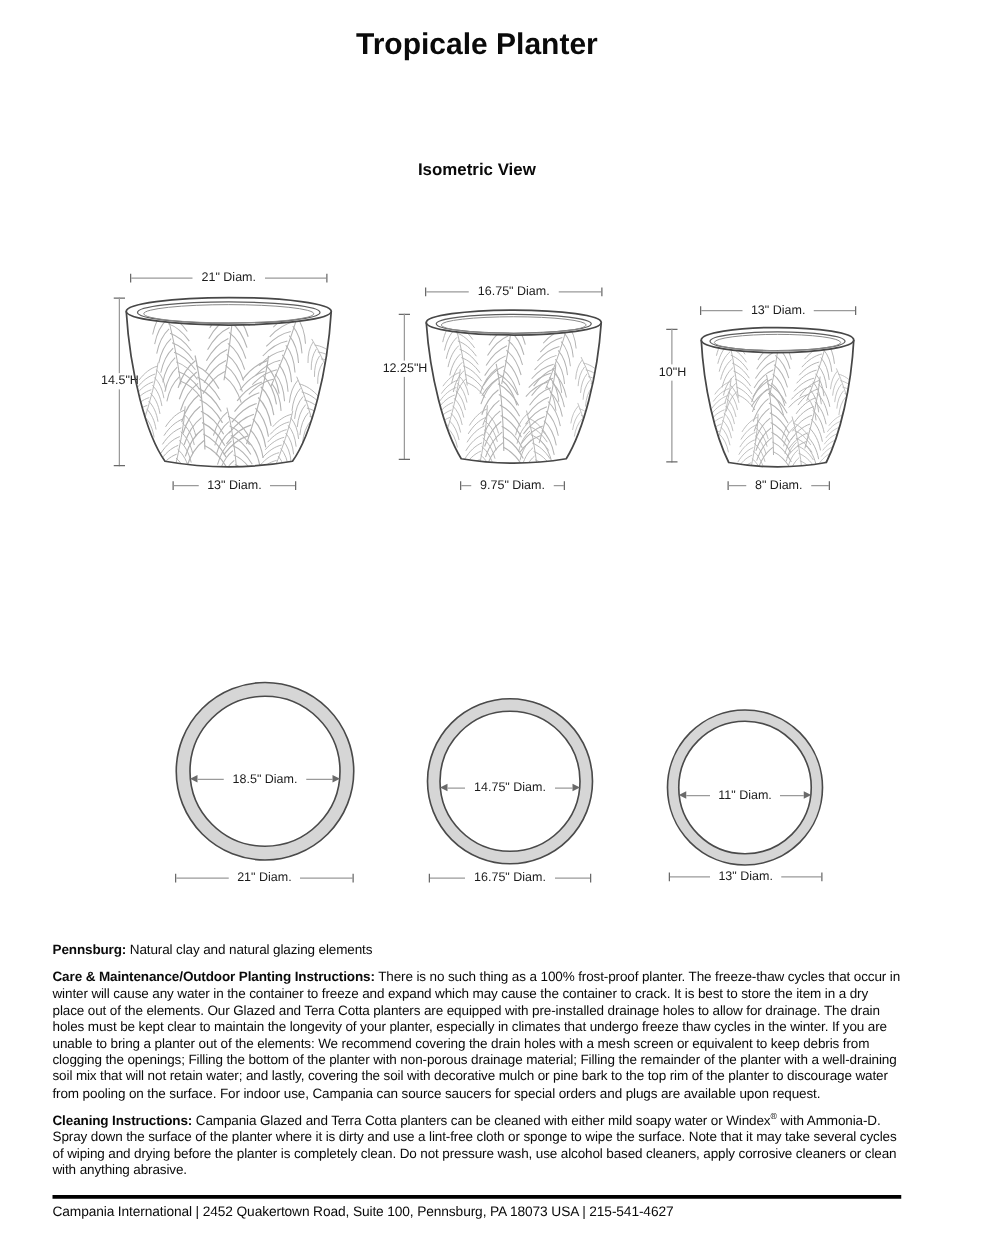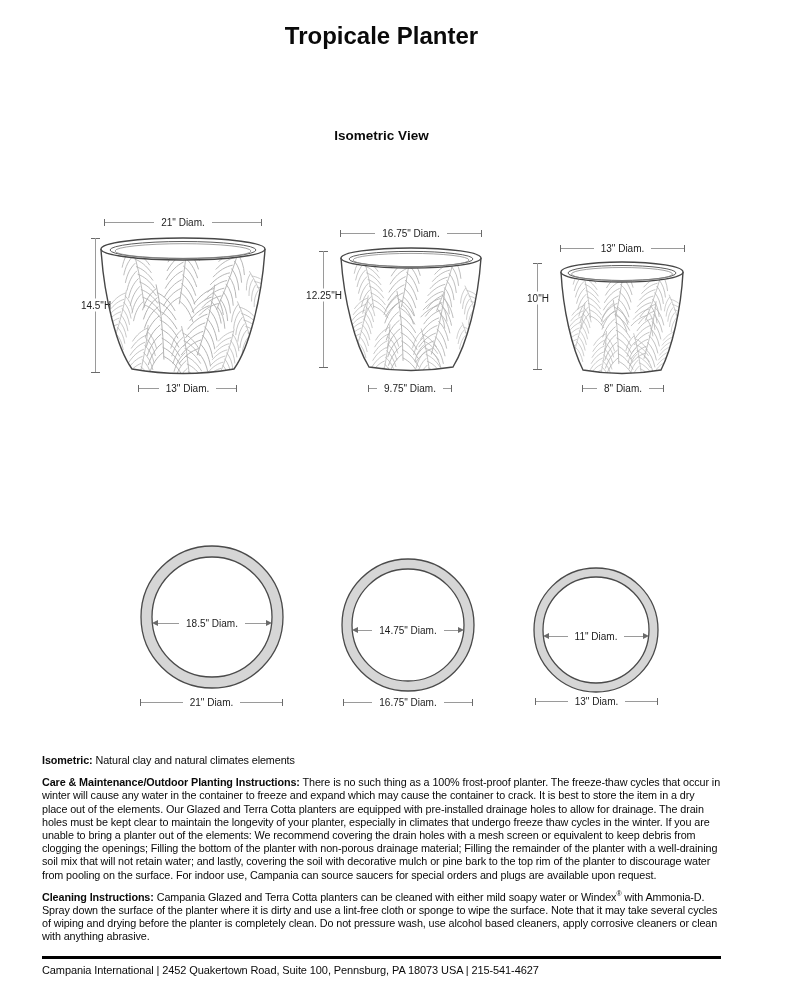--- a/index.html
+++ b/index.html
@@ -815,21 +815,21 @@
   </div>
   <div class="hdim" style="left:535px;top:695px;width:123px;">
     <span class="tick"></span>
       <span class="seg"></span>
     <span class="dim-lbl">13" Diam.</span>
     <span class="seg"></span>
       <span class="tick"></span>
   </div>
 
   <div class="textblock">
-    <p><b>Isometric:</b><span> Natural clay and natural climates elements</span></p>
+    <p><b>Pennsburg:</b><span> Natural clay and natural glazing elements</span></p>
 
     <p><b>Care &amp; Maintenance/Outdoor Planting Instructions:</b><span> There is no such thing as a 100% frost-proof planter. The freeze-thaw cycles that occur in winter will cause any water in the container to freeze and expand which may cause the container to crack. It is best to store the item in a dry place out of the elements. Our Glazed and Terra Cotta planters are equipped with pre-installed drainage holes to allow for drainage. The drain holes must be kept clear to maintain the longevity of your planter, especially in climates that undergo freeze thaw cycles in the winter. If you are unable to bring a planter out of the elements: We recommend covering the drain holes with a mesh screen or equivalent to keep debris from clogging the openings; Filling the bottom of the planter with non-porous drainage material; Filling the remainder of the planter with a well-draining soil mix that will not retain water; and lastly, covering the soil with decorative mulch or pine bark to the top rim of the planter to discourage water from pooling on the surface. For indoor use, Campania can source saucers for special orders and plugs are available upon request.</span></p>
 
     <p><b>Cleaning Instructions:</b><span> Campania Glazed and Terra Cotta planters can be cleaned with either mild soapy water or Windex</span><sup>®</sup><span> with Ammonia-D. Spray down the surface of the planter where it is dirty and use a lint-free cloth or sponge to wipe the surface. Note that it may take several cycles of wiping and drying before the planter is completely clean. Do not pressure wash, use alcohol based cleaners, apply corrosive cleaners or clean with anything abrasive.</span></p>
 
     <hr class="rule">
 
     <div class="footer">
       <div>Campania International | 2452 Quakertown Road, Suite 100, Pennsburg, PA 18073 USA | 215-541-4627</div>
     </div>

